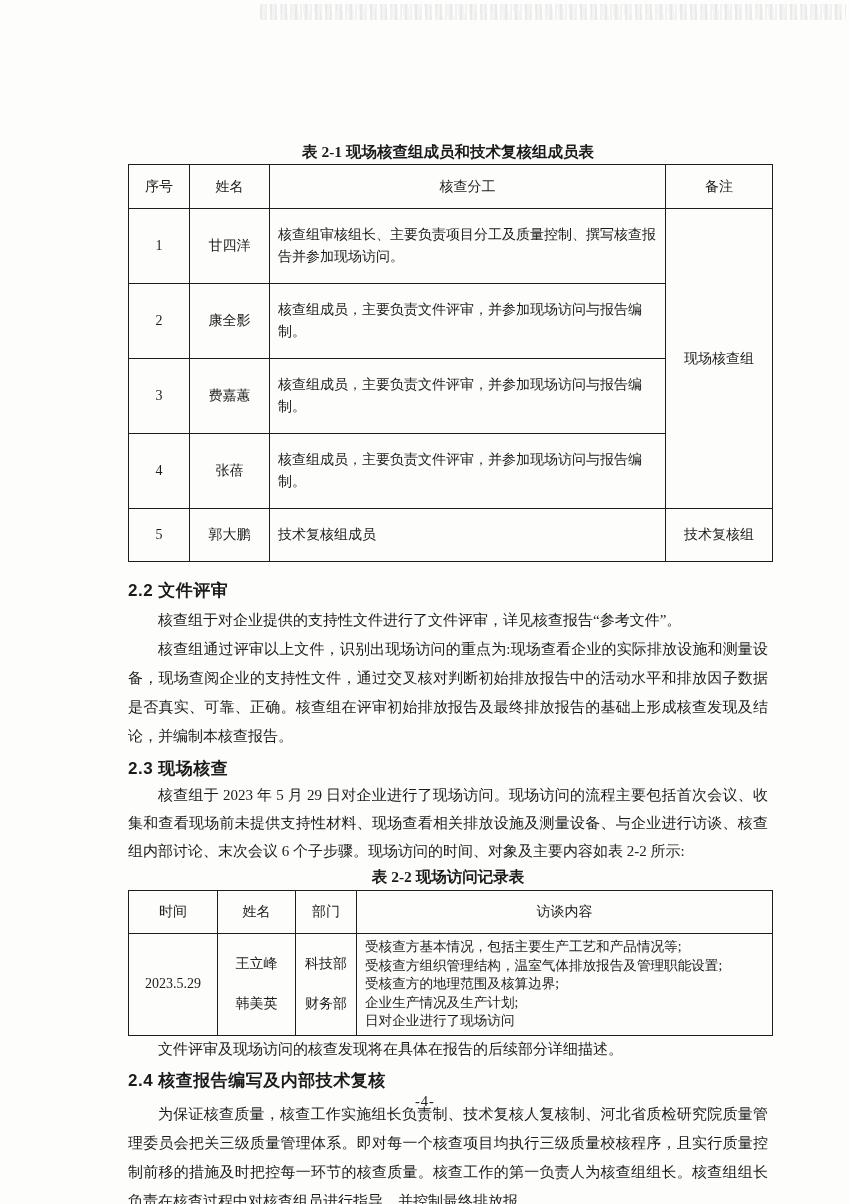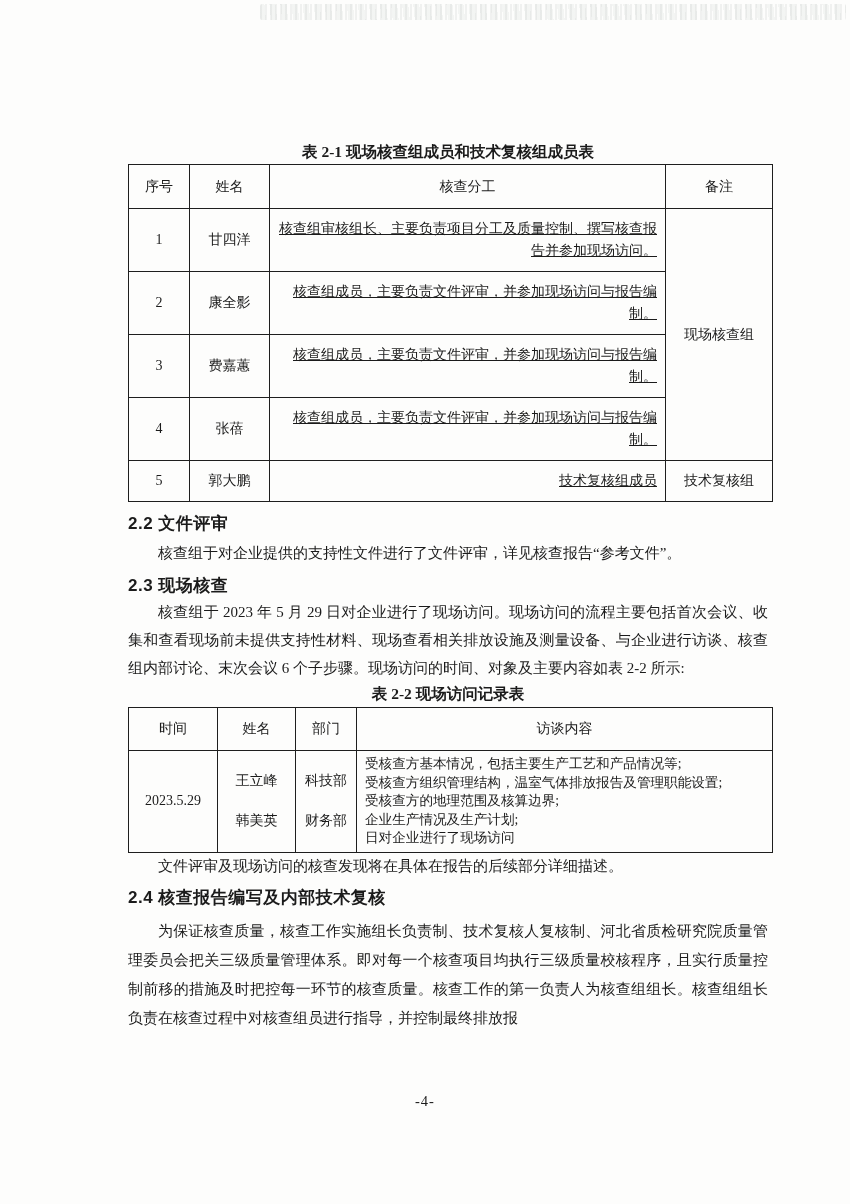--- a/index.html
+++ b/index.html
@@ -16,36 +16,36 @@
     opacity:.7;border-radius:2px;
   }
   .content{position:absolute;left:128px;top:0;width:640px;}
   .tbl-caption{
     margin-top:142px;text-align:center;font-weight:700;font-size:15.5px;height:19px;line-height:19px;
   }
   .tbl-caption.second{margin-top:2px;height:20px;line-height:20px;}
   table{border-collapse:collapse;width:640px;table-layout:fixed;margin-top:3px;}
   td,th{border:1.4px solid #1e1e1e;font-weight:400;font-size:14px;padding:0;vertical-align:middle;}
   .center{text-align:center;}
-  .duty{ text-align:right;padding:9px 8px;line-height:22px;font-size:14px;text-decoration:underline;}
+  .duty{ text-align:left;padding:15px 8px;line-height:22px;font-size:14px;}
   
   .t1-c1{width:60px;}  .t1-c2{width:79px;}  .t1-c3{width:395px;} .t1-c4{width:106px;}
   .t1-head{height:44px;}
   .t1-r1{height:51px;} .t1-r2{height:45px;} .t1-r3{height:43px;} .t1-r4{height:38px;} .t1-r5{height:35px;}
   
   .t2-c1{width:88px;} .t2-c2{width:77px;} .t2-c3{width:60px;} .t2-c4{width:415px;}
   .t2-head{height:43px;}
   .t2-row{height:96px;}
   .stack{display:flex;flex-direction:column;justify-content:space-around;height:80px;}
   .visit-lines{padding:4px 8px;line-height:18.6px;font-size:13.6px;text-align:left;}
   h2{
     font-size:17px;font-weight:700;margin:0;height:24px;line-height:24px;
     font-family:"Liberation Sans","DejaVu Sans",sans-serif;letter-spacing:.5px;
   }
-  .h22{margin-top:10px;margin-bottom:3px;}
+  .h22{margin-top:17px;margin-bottom:3px;}
   .h23{margin-top:6px;}
   .h24{margin-top:7px;margin-bottom:7px;}
   p.body{
     margin:0;font-size:15px;line-height:29px;text-align:justify;text-indent:2em;
   }
   p.body.tight{line-height:28px;}
   .note{margin-top:0;font-size:15px;line-height:26px;text-indent:2em;text-align:justify;}
   .page-num{
     position:absolute;left:0;top:1093px;width:850px;text-align:center;
     font-size:14.5px;letter-spacing:1px;
@@ -93,20 +93,21 @@
       <td class="center">5</td>
       <td class="center">郭大鹏</td>
       <td class="duty">技术复核组成员</td>
       <td class="center">技术复核组</td>
     </tr>
   </tbody>
     </table>
 
   <h2 class="h22">2.2 文件评审</h2>
   <p class="body">核查组于对企业提供的支持性文件进行了文件评审，详见核查报告“参考文件”。</p>
+  <p class="body">核查组通过评审以上文件，识别出现场访问的重点为:现场查看企业的实际排放设施和测量设备，现场查阅企业的支持性文件，通过交叉核对判断初始排放报告中的活动水平和排放因子数据是否真实、可靠、正确。核查组在评审初始排放报告及最终排放报告的基础上形成核查发现及结论，并编制本核查报告。</p>
 
   <h2 class="h23">2.3 现场核查</h2>
   <p class="body tight">核查组于 2023 年 5 月 29 日对企业进行了现场访问。现场访问的流程主要包括首次会议、收集和查看现场前未提供支持性材料、现场查看相关排放设施及测量设备、与企业进行访谈、核查组内部讨论、末次会议 6 个子步骤。现场访问的时间、对象及主要内容如表 2-2 所示:</p>
 
   <div class="tbl-caption second">表 2-2 现场访问记录表</div>
 
   <table>
     <tbody>
         <tr class="t2-head">
       <th class="t2-c1 center">时间</th>

